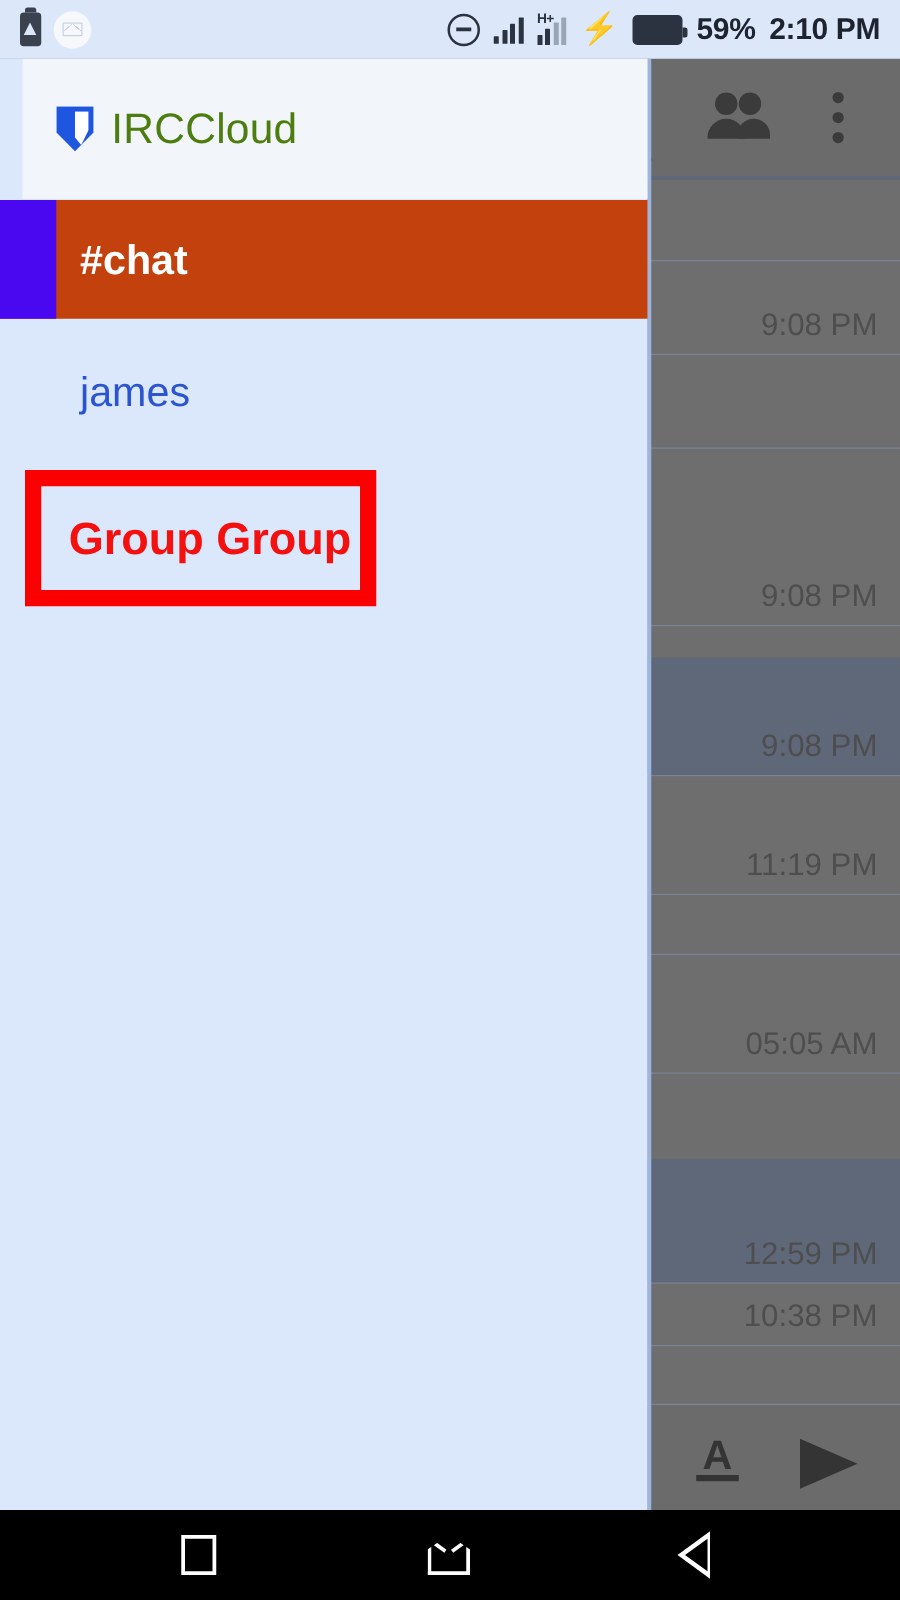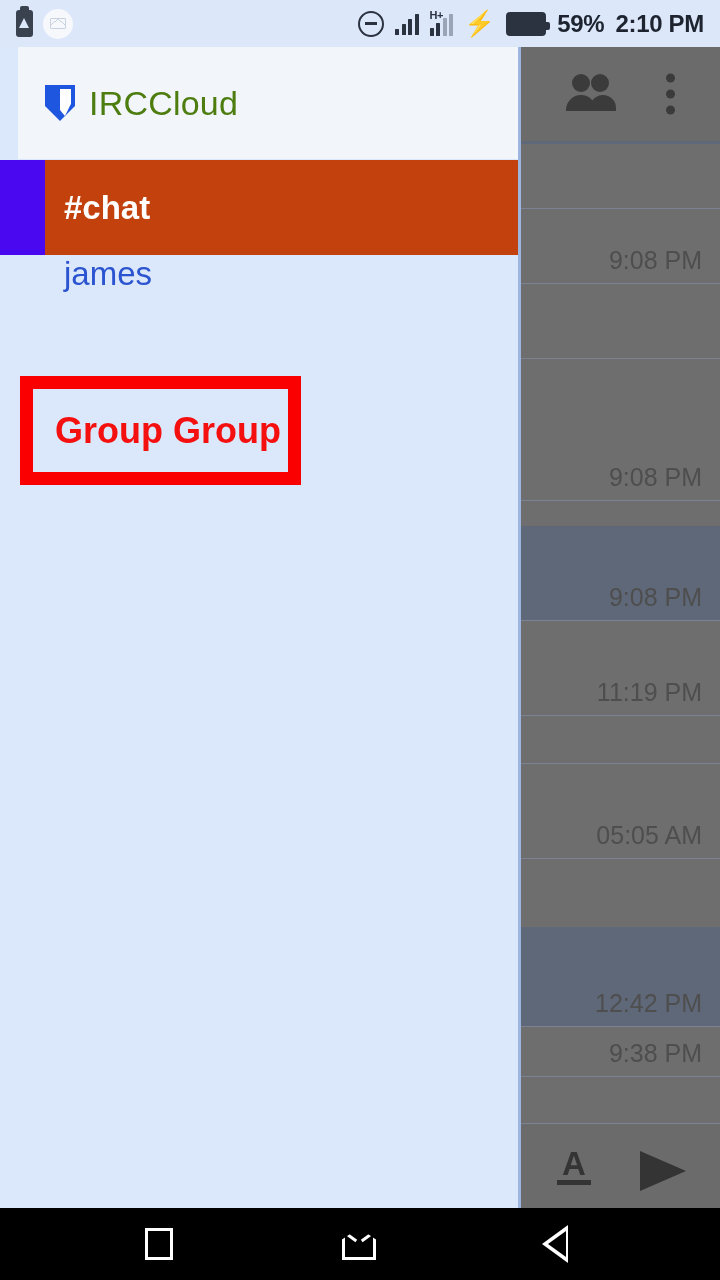--- a/index.html
+++ b/index.html
@@ -226,21 +226,21 @@
     background: #4a08f0;
   }
   #row-chat .label {
     margin-left: 64px; color: #ffffff;
     font-size: 33px; font-weight: bold;
   }
 
   #row-james {
     position: absolute; left: 18px; top: 208px;
     width: 500px; height: 78px;
-    display: flex; align-items: flex-start;
+    display: flex; align-items: flex-end;
   }
   #row-james .label {
     margin-left: 46px; color: #2b54d0; font-size: 33px;
   }
 
   
   #btn-create-group {
     position: absolute; left: 20px; top: 329px;
     width: 281px; height: 109px;
     border: 13px solid #fb0000;
@@ -343,24 +343,24 @@
           <div class="stamp">9:08 PM</div>
         </div>
         <div class="msg-row" style="top: 574px; height: 95px;">
           <div class="stamp">11:19 PM</div>
         </div>
         <div class="msg-row" style="top: 669px; height: 48px;"></div>
         <div class="msg-row" style="top: 717px; height: 95px;">
           <div class="stamp">05:05 AM</div>
         </div>
         <div class="msg-row alt" style="top: 880px; height: 100px;">
-          <div class="stamp">12:42 PM</div>
+          <div class="stamp">12:59 PM</div>
         </div>
         <div class="msg-row" style="top: 980px; height: 50px;">
-          <div class="stamp">9:38 PM</div>
+          <div class="stamp">10:38 PM</div>
         </div>
         <div class="msg-row" style="top: 390px; height: 0px; border: none;">
           <div class="bar"></div>
         </div>
         <div class="msg-row" style="top: 800px; height: 0px; border: none;">
           <div class="bar"></div>
         </div>
         <div class="msg-row" style="top: 1110px; height: 0px; border: none;">
           <div class="bar"></div>
         </div>

